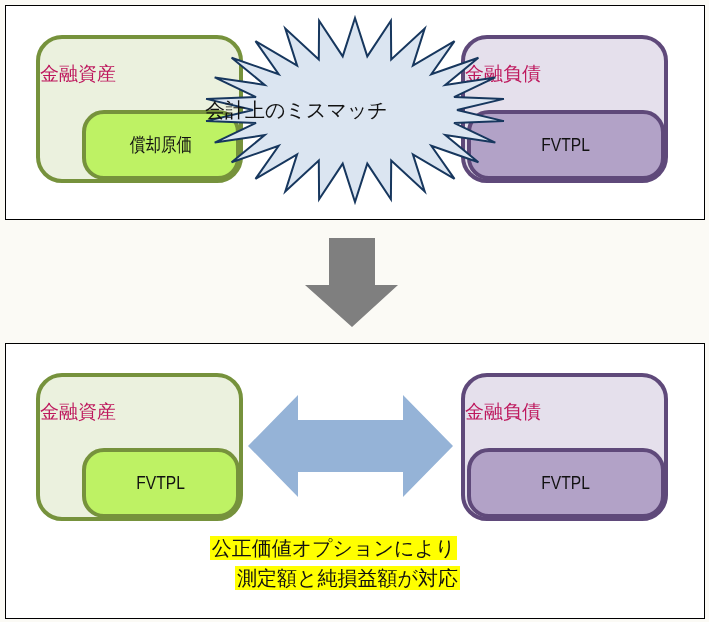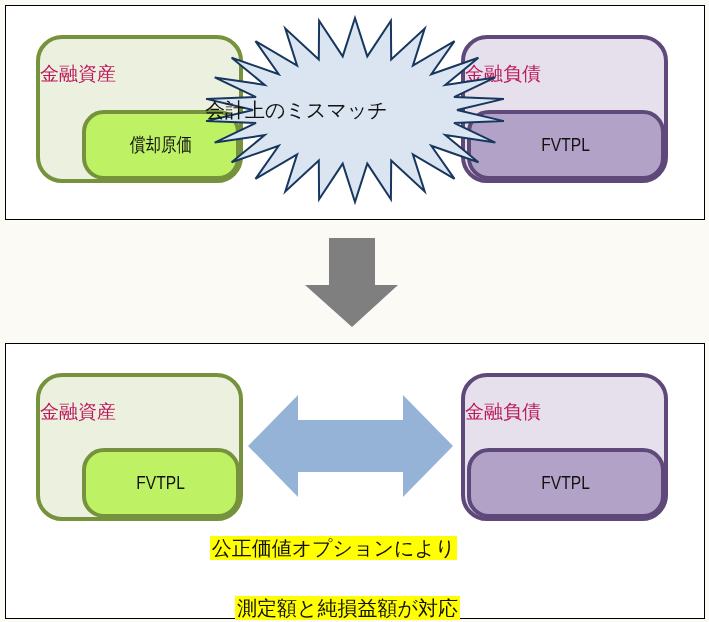--- a/index.html
+++ b/index.html
@@ -65,15 +65,15 @@
   </div>
 </div>
 
 <svg style="left:0; top:0;" width="709" height="622">
   <polygon points="248,446 298,395 298,420 403,420 403,395 453,446 403,497 403,472 298,472 298,497" fill="#95b3d7"></polygon>
 </svg>
 
 <div class="note" style="top:536px;">
   <span>公正価値オプションにより</span>
 </div>
-<div class="note" style="top:596px;padding-left:14px;">
+<div class="note" style="top:566px;padding-left:14px;">
   <span>測定額と純損益額が対応</span>
 </div>
 
 </body></html>

